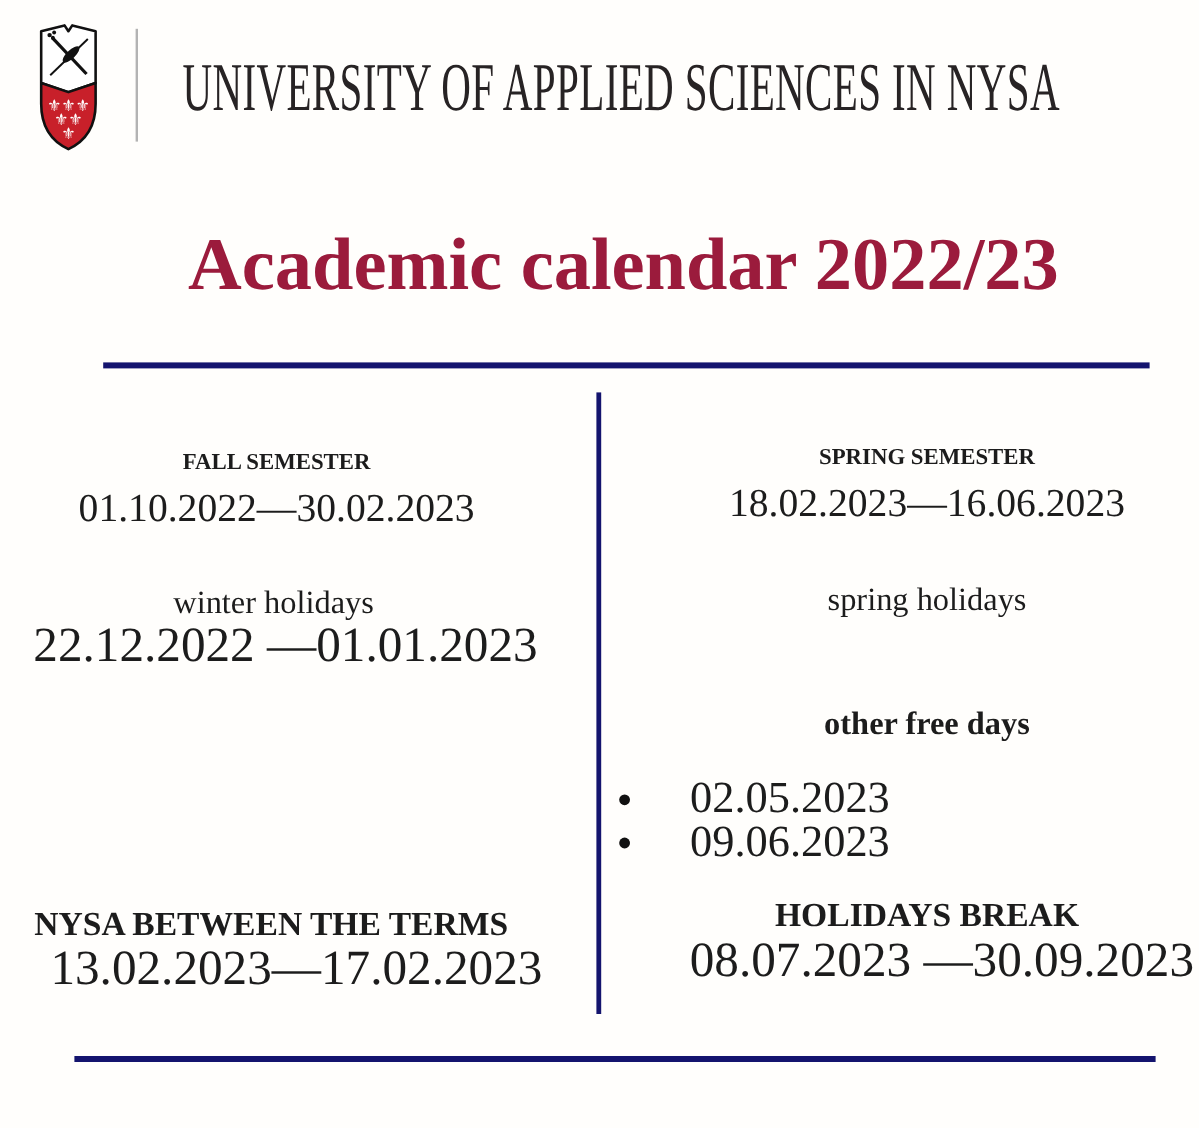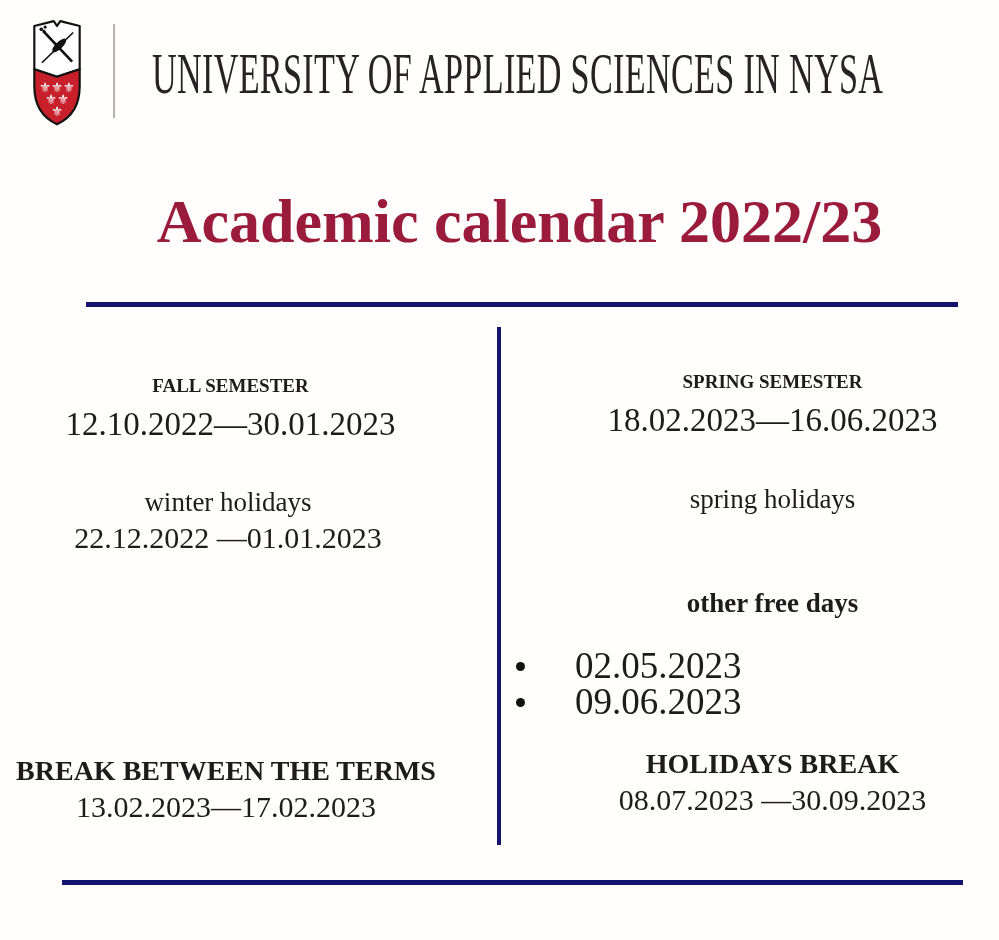--- a/index.html
+++ b/index.html
@@ -32,21 +32,21 @@
   
   .rule{position:absolute;background:#14146e;}
   .rule-top{left:86px;top:302px;width:872px;height:5px;}
   .rule-bottom{left:62px;top:880px;width:901px;height:5px;}
   .rule-vert{left:497px;top:327px;width:4px;height:518px;}
   
   .block{position:absolute;text-align:center;}
   .sem-title{font-size:19px;font-weight:700;line-height:36px;}
   .sem-dates{font-size:33px;line-height:40px;}
   .sub-label{font-size:27px;line-height:33px;}
-  .sub-dates{font-size:30px;line-height:37px;}
+  .sub-dates{font-size:41px;line-height:37px;text-align:right;}
   .blk-fall{left:8px;top:368px;width:445px;}
   .blk-winter{left:8px;top:486px;width:440px;}
   .blk-break-left{left:0px;top:753px;width:452px;}
   .blk-spring{left:550px;top:364px;width:445px;}
   .blk-springhol{left:550px;top:483px;width:445px;}
   .blk-otherfree{left:550px;top:587px;width:445px;font-weight:bold;}
   .blk-break-right{left:550px;top:746px;width:445px;}
   .break-title{font-size:28px;font-weight:700;line-height:35px;}
   
   .free-days{position:absolute;left:512px;top:651px;width:320px;list-style:none;margin:0;padding:0;}
@@ -91,30 +91,30 @@
 <div class="uni-name">UNIVERSITY OF APPLIED SCIENCES IN NYSA</div>
 
 <div class="main-title">Academic calendar 2022/23</div>
 
 <div class="rule rule-top"></div>
 <div class="rule rule-vert"></div>
 <div class="rule rule-bottom"></div>
 
 <div class="block blk-fall">
   <div class="sem-title">FALL SEMESTER</div>
-  <div class="sem-dates">12.10.2022—30.01.2023</div>
+  <div class="sem-dates">01.10.2022—30.02.2023</div>
 </div>
 
 <div class="block blk-winter">
   <div class="sub-label">winter holidays</div>
   <div class="sub-dates">22.12.2022 —01.01.2023</div>
 </div>
 
 <div class="block blk-break-left">
-  <div class="break-title">BREAK BETWEEN THE TERMS</div>
+  <div class="break-title">NYSA BETWEEN THE TERMS</div>
   <div class="sub-dates">13.02.2023—17.02.2023</div>
 </div>
 
 <div class="block blk-spring">
   <div class="sem-title">SPRING SEMESTER</div>
   <div class="sem-dates">18.02.2023—16.06.2023</div>
 </div>
 
 <div class="block blk-springhol">
   <div class="sub-label">spring holidays</div>

